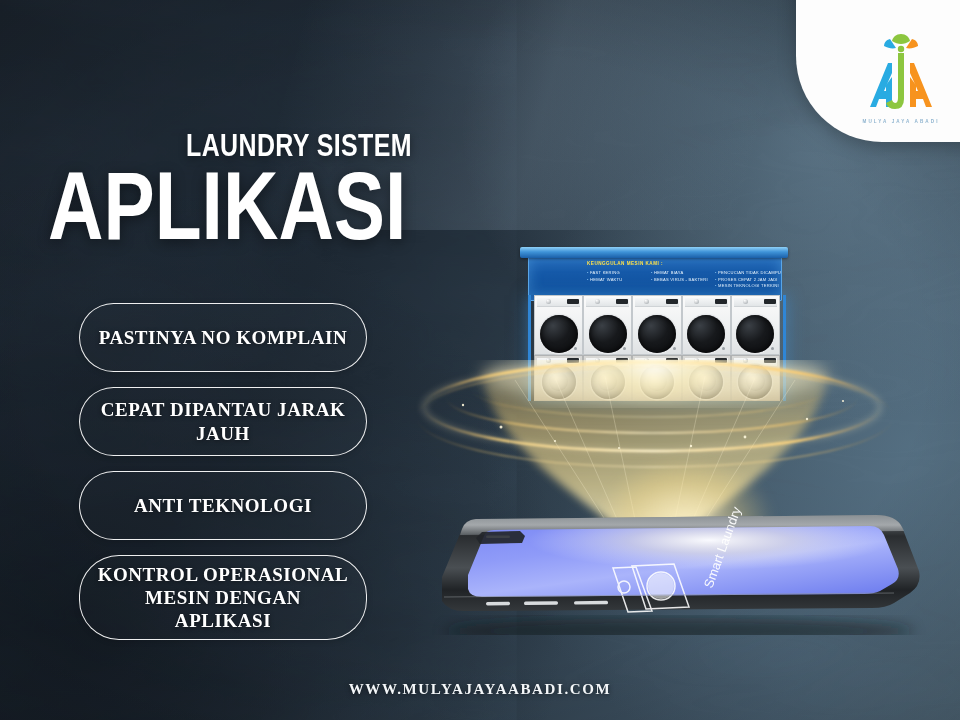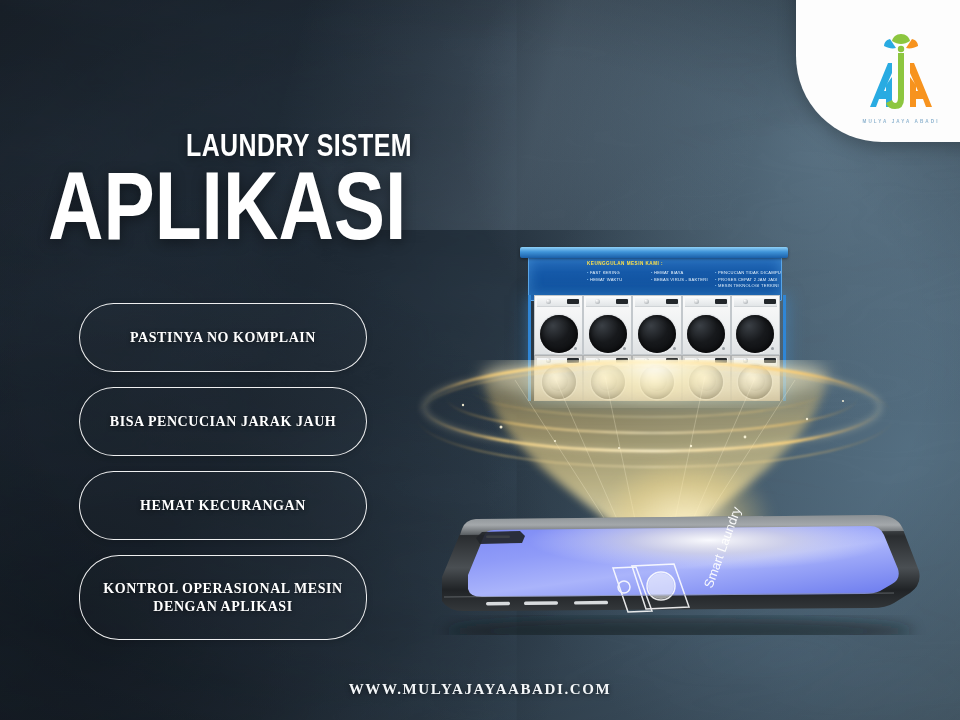--- a/index.html
+++ b/index.html
@@ -48,21 +48,21 @@
     text-shadow:0 3px 16px rgba(0,0,0,.45);
   }
 
   
   .pills{position:absolute;left:79px;top:303px;width:288px;}
   .pill{
     box-sizing:border-box;width:288px;border:1.6px solid rgba(255,255,255,.93);
     border-radius:40px;background:rgba(255,255,255,.015);
     display:flex;align-items:center;justify-content:center;text-align:center;
     font-family:"Liberation Serif",serif;font-weight:700;color:#fff;
-    font-size:14px;letter-spacing:.55px;line-height:1.22;
+    font-size:19px;letter-spacing:.55px;line-height:1.22;
     padding:6px 16px;margin-bottom:15px;
     text-shadow:0 1px 4px rgba(0,0,0,.5);
     box-shadow:0 1px 6px rgba(0,0,0,.18);
   }
   .pill.h1{height:69px;}
   .pill.h2{height:85px;}
 
   
   .footer{
     position:absolute;left:0;bottom:22px;width:100%;text-align:center;
@@ -175,22 +175,22 @@
       </svg>
       <div class="logo-tag">MULYA JAYA ABADI</div>
     </div>
   </div>
 
   <div class="kicker">LAUNDRY SISTEM</div>
   <div class="headline">APLIKASI</div>
 
   <div class="pills">
     <div class="pill h1">PASTINYA NO KOMPLAIN</div>
-    <div class="pill h1">BISA PENCUCIAN JARAK JAUH</div>
-    <div class="pill h1">HEMAT KECURANGAN</div>
+    <div class="pill h1">CEPAT DIPANTAU JARAK JAUH</div>
+    <div class="pill h1">ANTI TEKNOLOGI</div>
     <div class="pill h2">KONTROL OPERASIONAL MESIN DENGAN APLIKASI</div>
   </div>
 
   <div class="machines">
     <div class="mach-banner">
       <div class="bn-title">KEUNGGULAN MESIN KAMI :</div>
       <div class="bn-col c1">
         <div class="bn-li">FAST KERING</div>
         <div class="bn-li">HEMAT WAKTU</div>
       </div>

